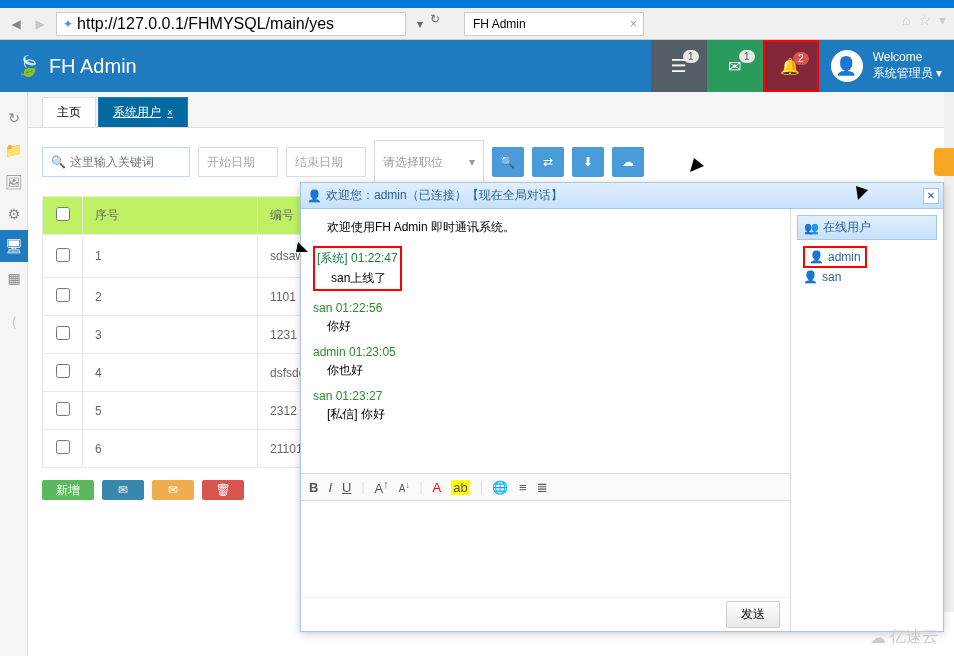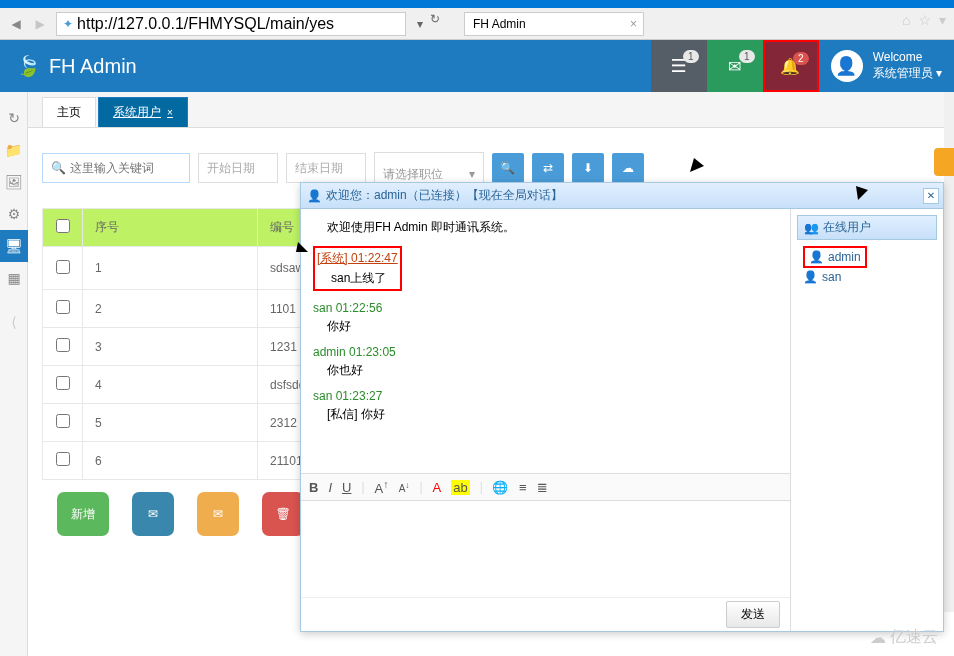--- a/index.html
+++ b/index.html
@@ -42,51 +42,51 @@
     .content { flex: 1; padding: 0; position: relative; }
     .tabs { display: flex; background: #f5f5f5; border-bottom: 1px solid #ddd; padding-left: 14px; height: 36px; align-items: flex-end; }
     .tab { padding: 6px 14px; background: #fff; border: 1px solid #ddd; border-bottom: none; margin-right: 2px; font-size: 12px; position: relative; }
     .tab.active { background: #0369a1; color: #fff; border-color: #1f7bbf; text-decoration: underline; }
     .tab .tab-close { margin-left: 6px; font-size: 10px; }
     
     .toolbar { display: flex; gap: 8px; padding: 12px 14px; align-items: center; }
     .search-box { border: 1px solid #b8daff; height: 30px; display: flex; align-items: center; padding: 0 8px; width: 148px; }
     .search-box input { border: none; outline: none; width: 100%; font-size: 12px; }
     .date-input { border: 1px solid #ddd; height: 30px; width: 80px; padding: 0 8px; font-size: 12px; color: #aaa; display: flex; align-items: center; }
-    .select-box { border: 1px solid #ddd; height: 44px; width: 110px; padding: 0 8px; display: flex; align-items: center; justify-content: space-between; color: #999; margin-top: 12px; }
+    .select-box { border: 1px solid #ddd; height: 44px; width: 110px; padding: 0 8px; display: flex; align-items: center; justify-content: space-between; color: #999; }
     .icon-btn { width: 32px; height: 30px; background: #4a9cd8; color: #fff; display: flex; align-items: center; justify-content: center; border-radius: 2px; cursor: pointer; }
     
     
     .table { width: calc(100% - 28px); margin: 0 14px; border-collapse: collapse; }
     .table th, .table td { border: 1px solid #e8e8e8; padding: 10px 12px; text-align: left; font-size: 12px; font-weight: normal; color: #666; }
     .table th { background: #bef264; }
     .table .checkbox-cell { width: 40px; text-align: center; }
     .table input[type="checkbox"] { width: 14px; height: 14px; }
     .username-link { color: #4a9cd8; }
     .username-highlight { border: 2px solid red; padding: 2px 6px; display: inline-block; }
     
     .action-btns { display: flex; gap: 8px; padding: 12px 14px; }
-    .action-btn { width: 42px; height: 44px; display: flex; align-items: center; justify-content: center; color: #fff; border-radius: 7px; cursor: pointer; font-size: 12px; margin-left: 15px; }
+    .action-btn { width: 42px; height: 20px; display: flex; align-items: center; justify-content: center; color: #fff; border-radius: 2px; cursor: pointer; font-size: 12px; }
     .action-btn.green { background: #5cb85c; width: 52px; }
     .action-btn.blue { background: #3a87ad; }
     .action-btn.orange { background: #f0ad4e; }
     .action-btn.red { background: #d9534f; }
     
     
     .chat-dialog { position: absolute; left: 300px; top: 182px; width: 644px; height: 450px; background: #fff; border: 1px solid #a6c9e2; box-shadow: 0 2px 8px rgba(0,0,0,0.2); display: flex; flex-direction: column; }
     .chat-header { height: 26px; background: linear-gradient(#e1efff, #c7e0f9); border-bottom: 1px solid #a6c9e2; display: flex; align-items: center; padding: 0 6px; font-size: 12px; color: #2a6496; position: relative; }
     .chat-header-icon { margin-right: 4px; }
     .chat-close { position: absolute; right: 4px; width: 16px; height: 16px; border: 1px solid #a6c9e2; background: #fff; display: flex; align-items: center; justify-content: center; font-size: 10px; cursor: pointer; }
     .chat-body { flex: 1; display: flex; }
     .chat-main { flex: 1; display: flex; flex-direction: column; border-right: 1px solid #ddd; }
     .chat-messages { flex: 1; padding: 10px 12px; overflow-y: auto; font-size: 12px; }
     .chat-messages .welcome-msg { text-indent: 14px; margin-bottom: 10px; }
     .msg-block { margin-bottom: 10px; }
     .msg-name { color: #2a8c2a; }
-    .msg-name.blue { color: #c2410c; text-decoration: underline; }
+    .msg-name.blue { color: #15803d; }
     .msg-content { text-indent: 14px; margin-top: 3px; }
     .highlight-box-outer { border: 2px solid red; padding: 2px; display: inline-block; }
     .chat-editor-toolbar { height: 28px; border-top: 1px solid #ddd; border-bottom: 1px solid #ddd; display: flex; align-items: center; padding: 0 8px; gap: 10px; background: #fafafa; }
     .editor-btn { cursor: pointer; color: #555; font-size: 13px; }
     .chat-input-area { height: 96px; padding: 6px; }
     .chat-footer { height: 34px; display: flex; justify-content: flex-end; align-items: center; padding: 0 10px; border-top: 1px solid #eee; }
     .send-btn { padding: 4px 14px; background: linear-gradient(#fefefe, #e8e8e8); border: 1px solid #ccc; border-radius: 2px; cursor: pointer; font-size: 12px; }
     .chat-sidebar { width: 152px; padding: 6px; }
     .online-header { background: linear-gradient(#e1efff, #c7e0f9); border: 1px solid #a6c9e2; padding: 3px 6px; font-size: 12px; color: #2a6496; display: flex; align-items: center; gap: 4px; }
     .online-list { padding: 6px; }

